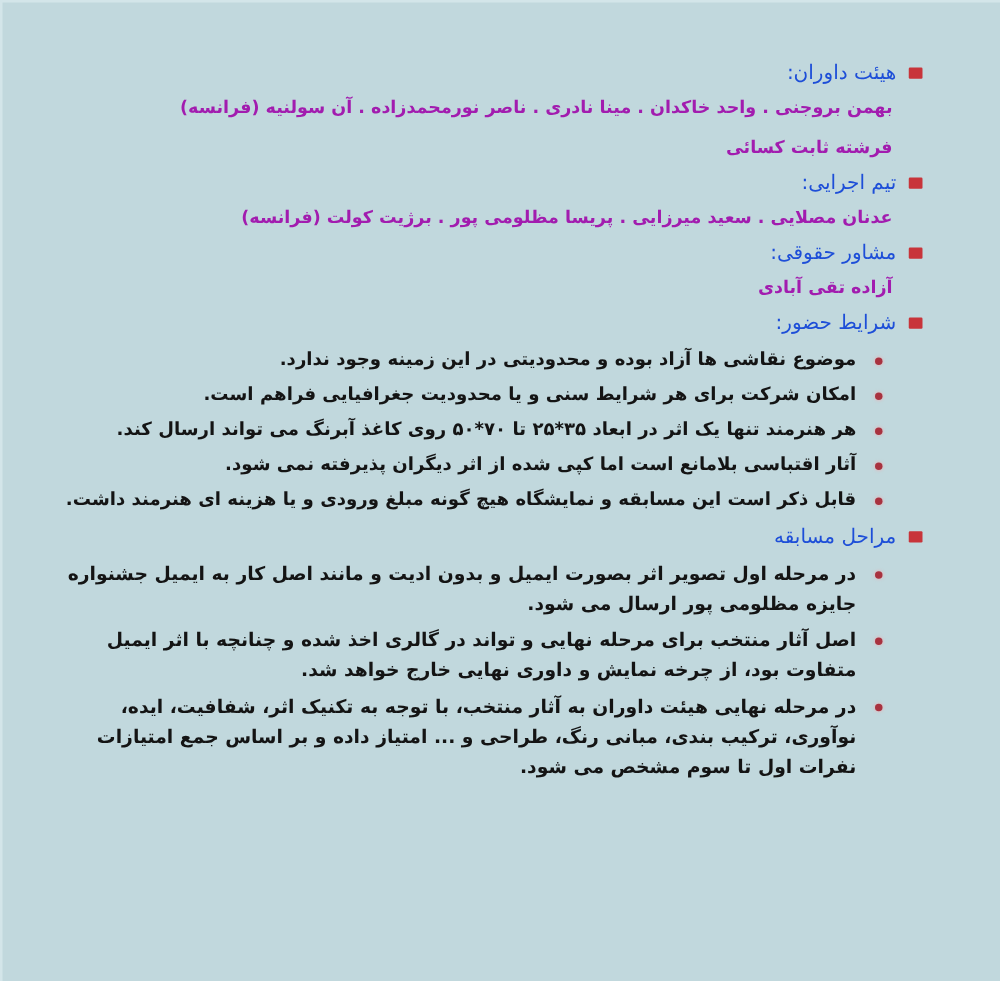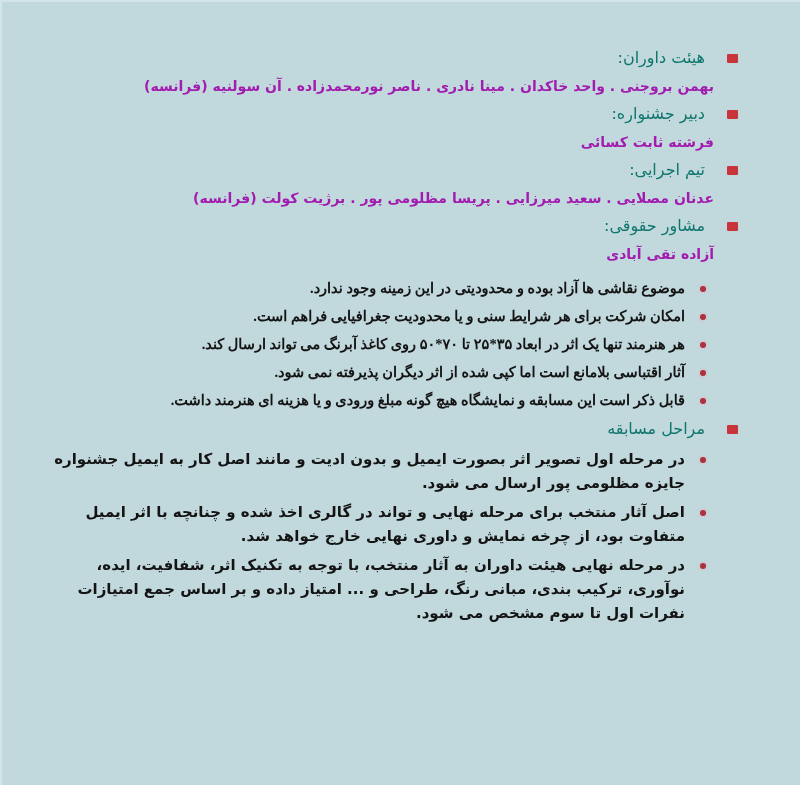--- a/index.html
+++ b/index.html
@@ -13,22 +13,22 @@
     .frame {
       position: absolute; left: 0; top: 0; width: 800px; height: 785px;
       box-sizing: border-box;
       border-top: 2px solid #d3e5e9;
       border-left: 2px solid #d3e5e9;
     }
     .page {
       position: absolute; top: 46px; right: 50px; left: 40px;
     }
     .heading {
-      display: flex; align-items: center; gap: 22px;
-      color: #0f766e; font-size: 16px; height: 24px; line-height: 24px;
+      display: flex; align-items: center; gap: 10px;
+      color: #1d4ed8; font-size: 16px; height: 24px; line-height: 24px;
       margin-right: 12px;
     }
     .heading .sq {
       width: 11px; height: 9px; background: #c8343a; flex: 0 0 auto;
       border-radius: 1px;
     }
     .names {
       color: #a21caf; font-weight: bold; font-size: 14px;
       margin-right: 36px; height: 32px; line-height: 32px;
       white-space: nowrap;
@@ -36,55 +36,55 @@
     .bullets { list-style: none; margin: 0; padding: 0; }
     .bullets li {
       position: relative; color: #141414; font-weight: bold; font-size: 14.5px;
       padding-right: 65px; line-height: 25px;
     }
     .bullets li .dot {
       position: absolute; right: 44px; top: 10px;
       width: 6px; height: 6px; border-radius: 50%; background: #a8323f;
       box-shadow: 0 0 2px 1px rgba(230,180,185,.6);
     }
-    .bullets.cond li { margin-bottom: 3px; font-family: Liberation Serif, serif; }
+    .bullets.cond li { margin-bottom: 3px; }
     .bullets.stages li { margin-bottom: 5px; font-size: 15px; line-height: 24px; }
     .gap6 { height: 6px; }
   </style>
 </head>
 <body>
 
 <div class="frame"></div>
 
 <div class="page">
 
   <div class="heading">
     <span class="sq"></span>
     <span>هیئت داوران:</span>
   </div>
   <div class="names">بهمن بروجنی . واحد خاکدان . مینا نادری . ناصر نورمحمدزاده . آن سولنیه (فرانسه)</div>
 
-  <div class="heading">
-    <span class="sq"></span>
-    <span>دبیر جشنواره:</span>
-  </div>
   <div class="names">فرشته ثابت کسائی</div>
 
   <div class="heading">
     <span class="sq"></span>
     <span>تیم اجرایی:</span>
   </div>
   <div class="names">عدنان مصلایی . سعید میرزایی . پریسا مظلومی پور . برژیت کولت (فرانسه)</div>
 
   <div class="heading">
     <span class="sq"></span>
     <span>مشاور حقوقی:</span>
   </div>
   <div class="names">آزاده تقی آبادی</div>
 
+  <div class="heading">
+    <span class="sq"></span>
+    <span>شرایط حضور:</span>
+  </div>
   <div class="gap6"></div>
   <ul class="bullets cond">
     <li><span class="dot"></span><span>موضوع نقاشی ها آزاد بوده و محدودیتی در این زمینه وجود ندارد.</span></li>
     <li><span class="dot"></span><span>امکان شرکت برای هر شرایط سنی و یا محدودیت جغرافیایی فراهم است.</span></li>
     <li><span class="dot"></span><span>هر هنرمند تنها یک اثر در ابعاد ۳۵*۲۵ تا ۷۰*۵۰ روی کاغذ آبرنگ می تواند ارسال کند.</span></li>
     <li><span class="dot"></span><span>آثار اقتباسی بلامانع است اما کپی شده از اثر دیگران پذیرفته نمی شود.</span></li>
     <li><span class="dot"></span><span>قابل ذکر است این مسابقه و نمایشگاه هیچ گونه مبلغ ورودی و یا هزینه ای هنرمند داشت.</span></li>
   </ul>
 
   <div class="heading" style="margin-top:4px">

